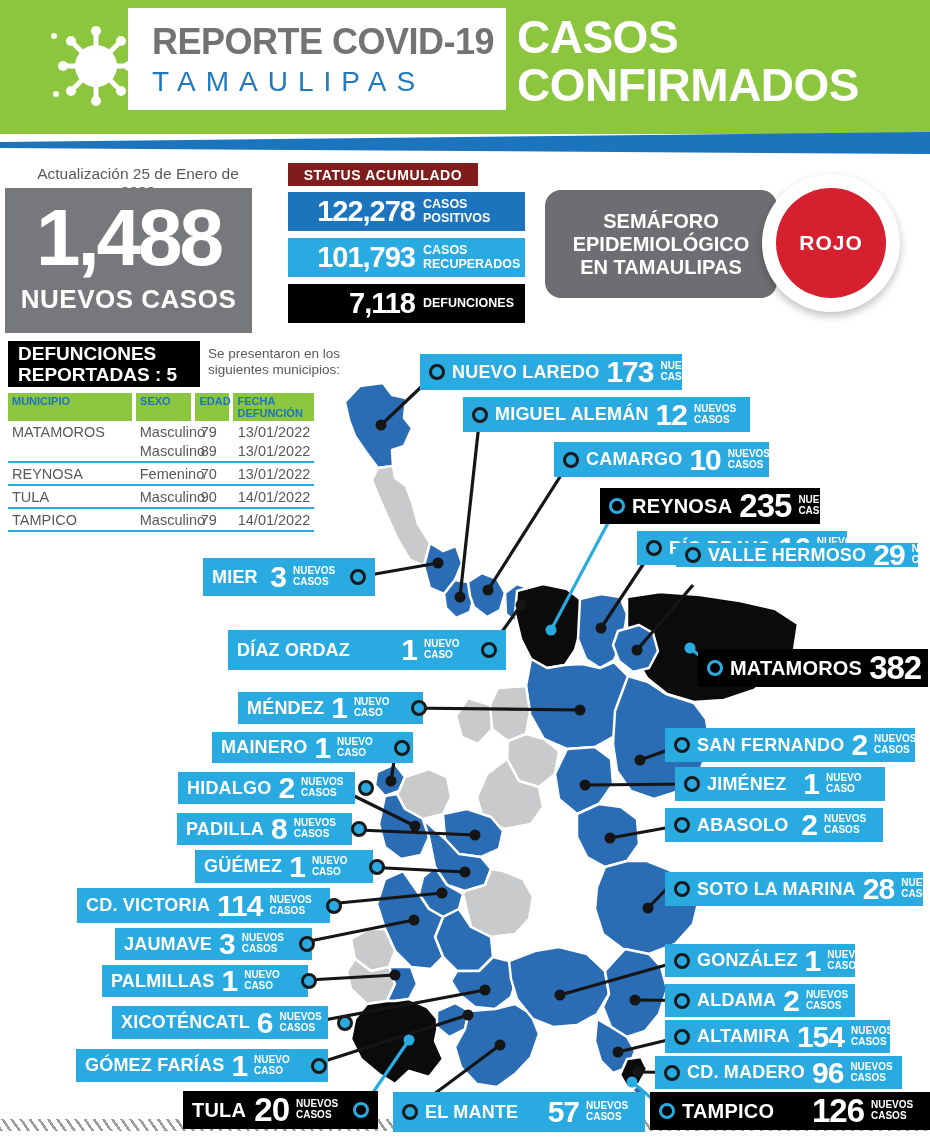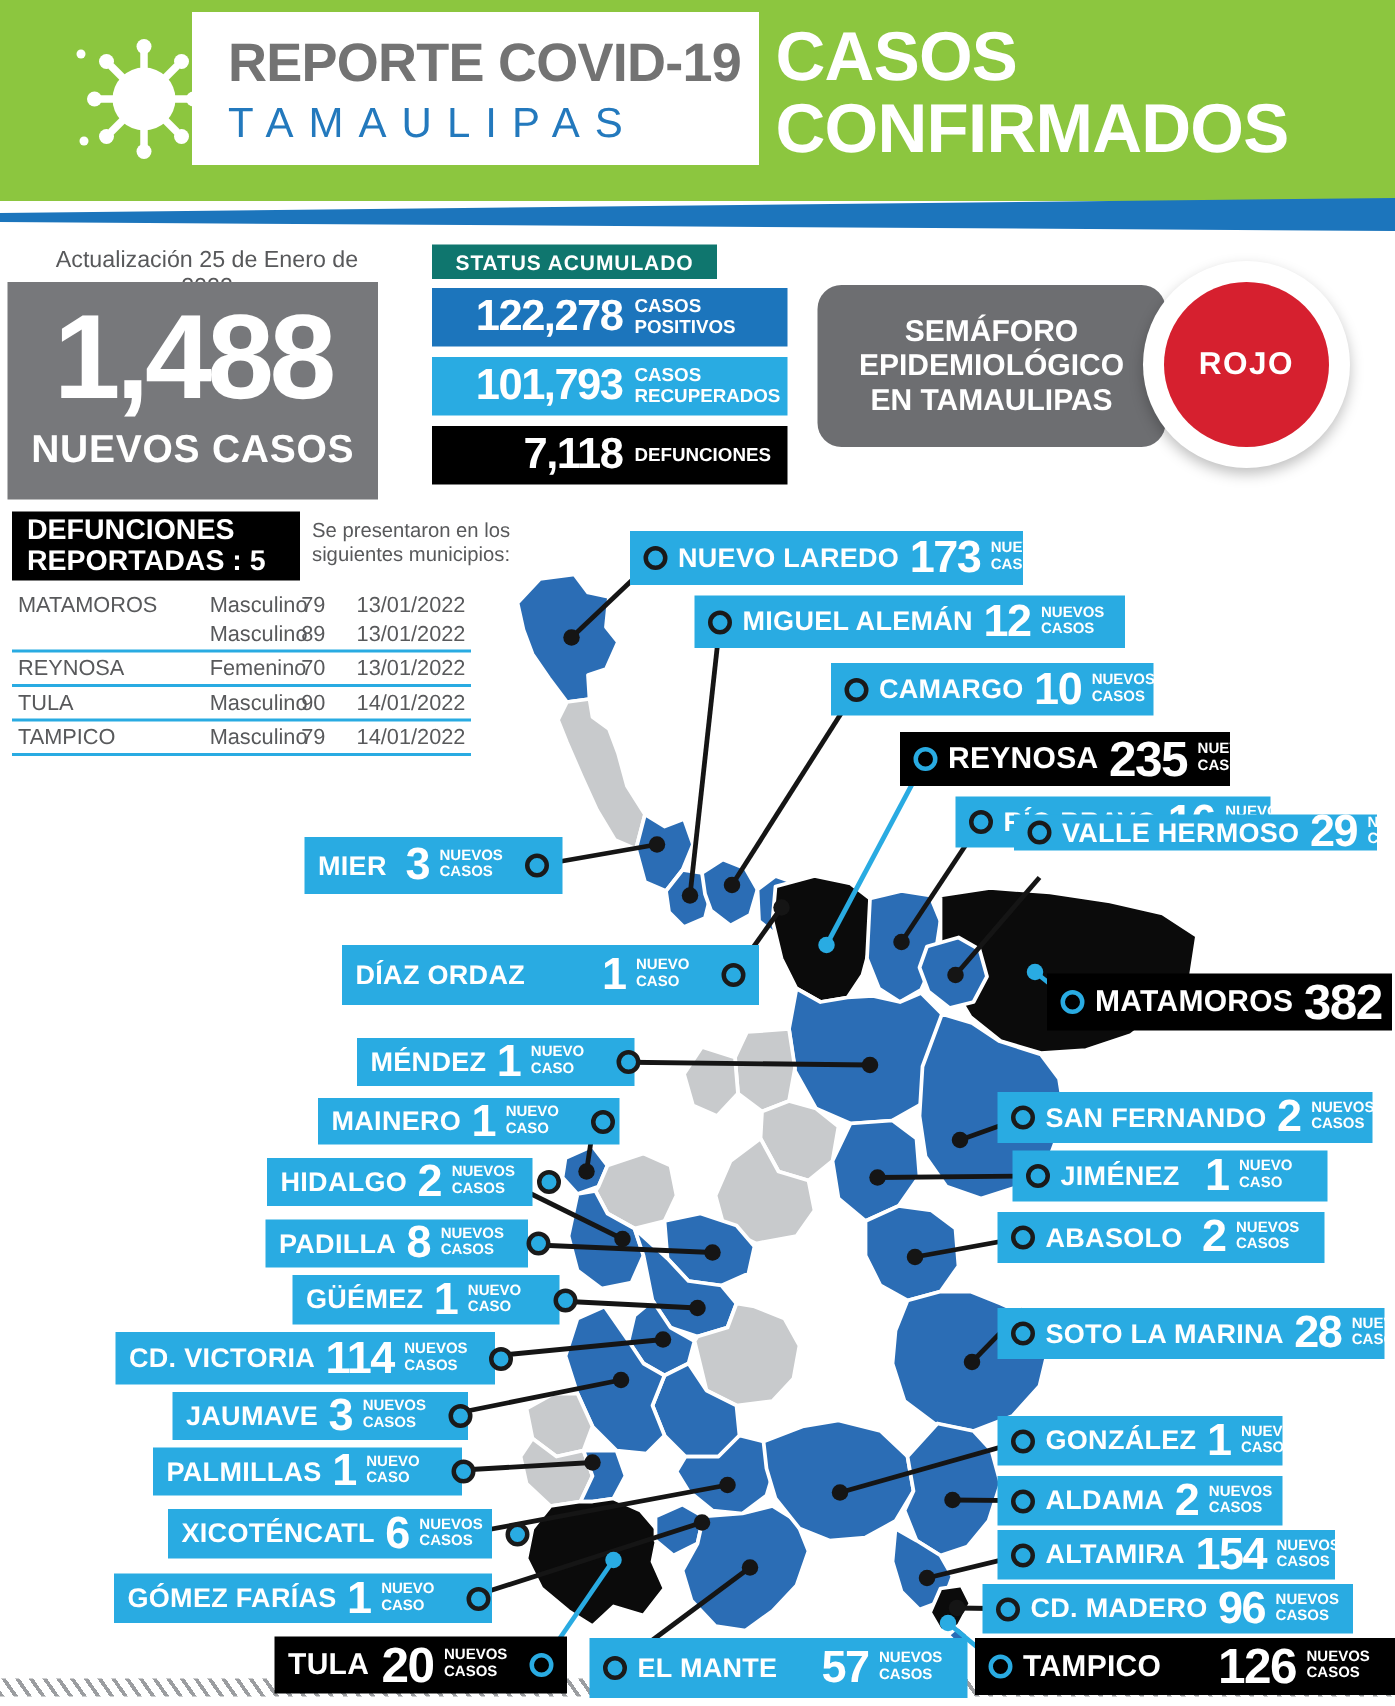--- a/index.html
+++ b/index.html
@@ -13,21 +13,21 @@
   .logo-sub{color:#2379BD;font-size:28px;letter-spacing:10px;margin-top:3px;}
   .virus{position:absolute;left:46px;top:14px;width:96px;height:100px;}
   .banner{position:absolute;left:517px;top:14px;color:#fff;font-weight:bold;font-size:46px;line-height:1.04;letter-spacing:-0.5px;}
   .stripe{position:absolute;left:0;top:130px;width:930px;height:28px;}
   
   .update-date{position:absolute;left:18px;top:165px;width:240px;text-align:center;color:#58595B;font-size:15.5px;}
   .big-box{position:absolute;left:5px;top:188px;width:247px;height:145px;background:#77787B;color:#fff;text-align:center;}
   .big-number{font-size:80px;font-weight:bold;line-height:1.0;margin-top:10px;letter-spacing:-3px;}
   .big-label{font-size:26px;font-weight:bold;margin-top:6px;letter-spacing:0.5px;}
   
-  .status-title{position:absolute;left:288px;top:163px;width:190px;height:23px;background:#0f766e;color:#fff;
+  .status-title{position:absolute;left:288px;top:163px;width:190px;height:23px;background:#7f1d1d;color:#fff;
                 font-weight:bold;font-size:14px;display:flex;align-items:center;justify-content:center;letter-spacing:0.6px;}
   .sbar{position:absolute;left:288px;width:237px;height:39px;display:flex;align-items:center;color:#fff;
         padding:0 10px 0 12px;box-sizing:border-box;}
   .sbar .v{font-weight:bold;font-size:29px;margin-left:auto;letter-spacing:-1px;}
   .sbar .l{font-weight:bold;font-size:12.5px;line-height:1.05;width:92px;margin-left:8px;}
   
   .sem-box{position:absolute;left:545px;top:190px;width:232px;height:108px;background:#6D6E71;border-radius:16px;
            color:#fff;display:flex;align-items:center;justify-content:center;text-align:center;
            font-weight:bold;font-size:20px;line-height:1.15;padding:0 14px;box-sizing:border-box;}
   .sem-outer{position:absolute;left:762px;top:174px;width:138px;height:138px;background:#fff;border-radius:50%;
@@ -133,20 +133,26 @@
   <div class="sem-outer">
     <div class="sem-inner">ROJO</div>
   </div>
 
   <div class="deaths-title">
     <span>DEFUNCIONES</span>
     <span>REPORTADAS : 5</span>
   </div>
   <div class="deaths-note">Se presentaron en los siguientes municipios:</div>
   <div class="deaths-table">
+    <div class="thead">
+      <span class="th c0">MUNICIPIO</span>
+      <span class="th c1">SEXO</span>
+      <span class="th c2">EDAD</span>
+      <span class="th c3">FECHA DEFUNCIÓN</span>
+    </div>
     <div>
         <div class="trow">
           <span class="tc c0">MATAMOROS</span>
           <span class="tc c1">Masculino</span>
           <span class="tc c2">79</span>
           <span class="tc c3">13/01/2022</span>
         </div>
         <div class="trow">
           <span class="tc c0"></span>
           <span class="tc c1">Masculino</span>

